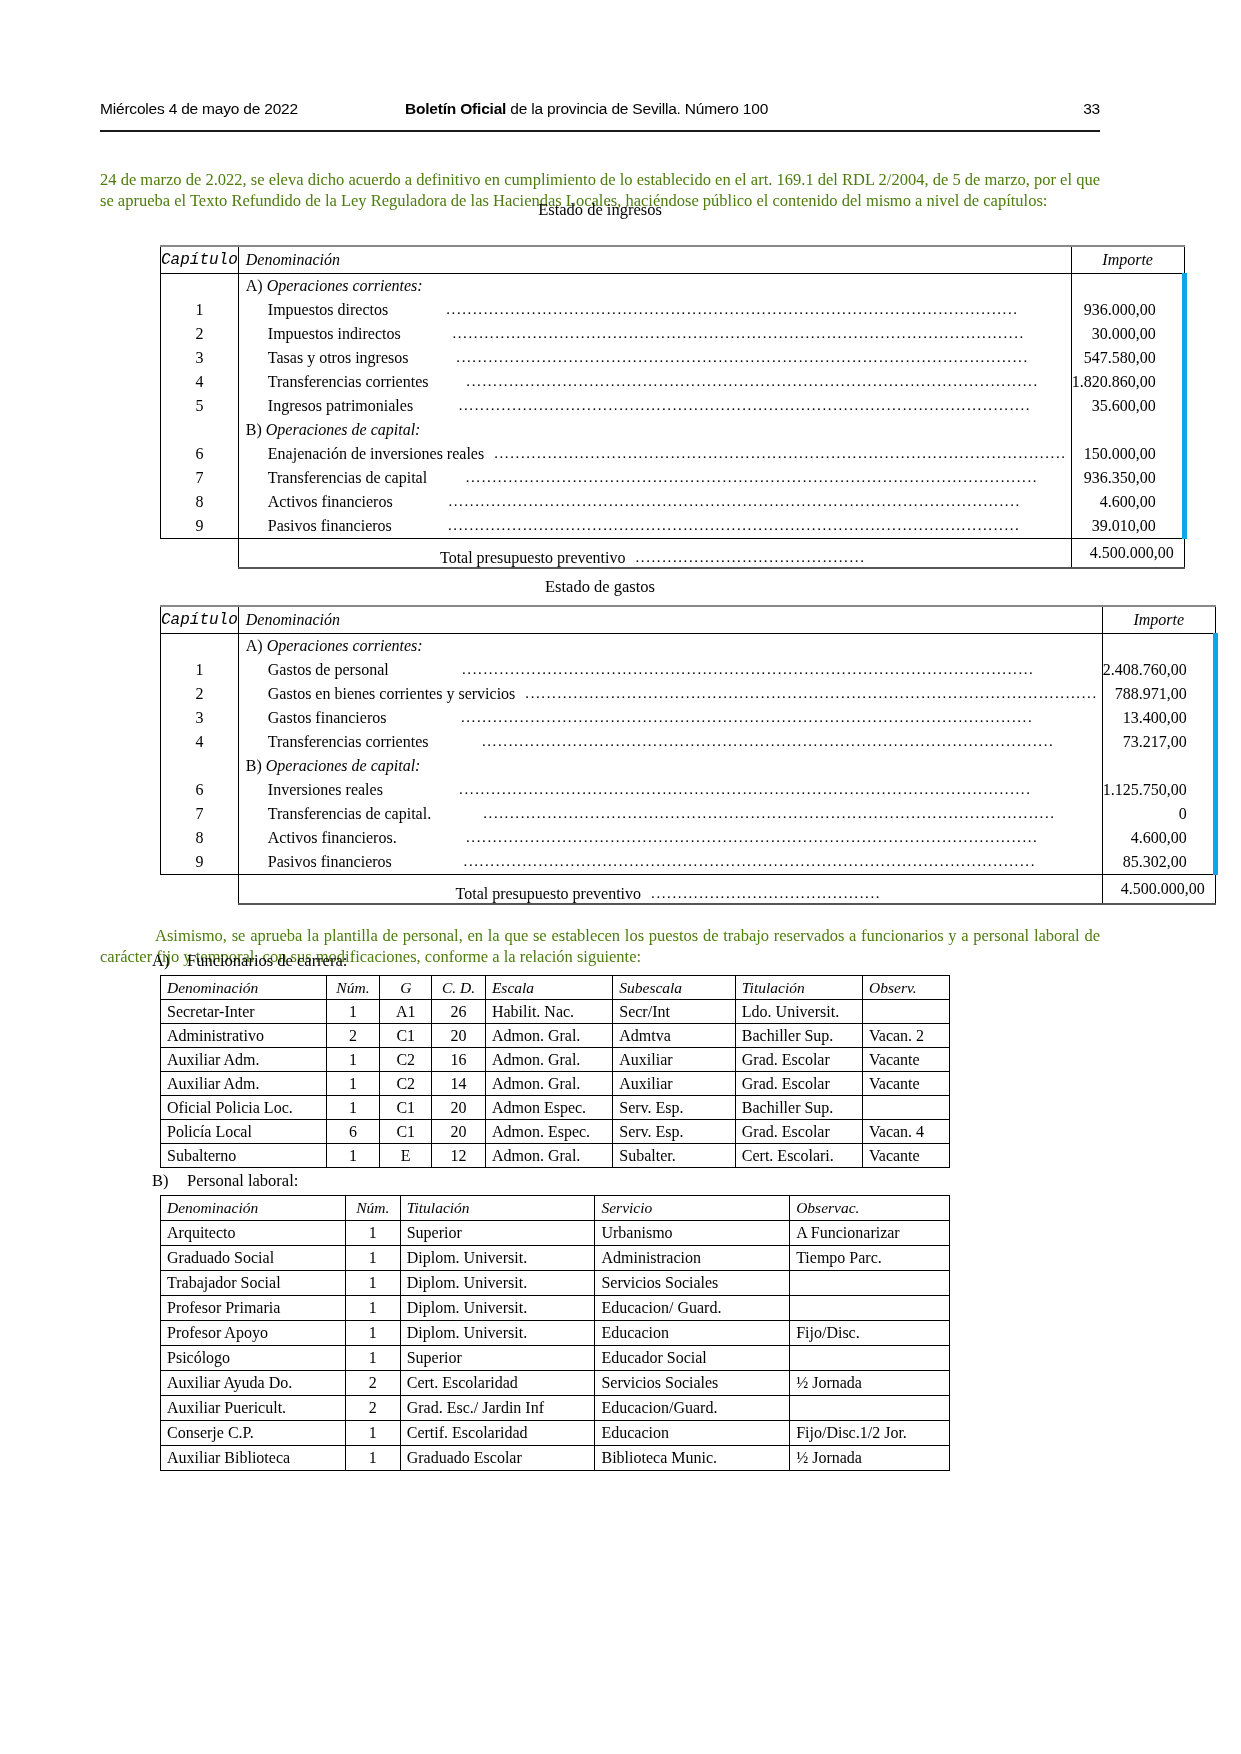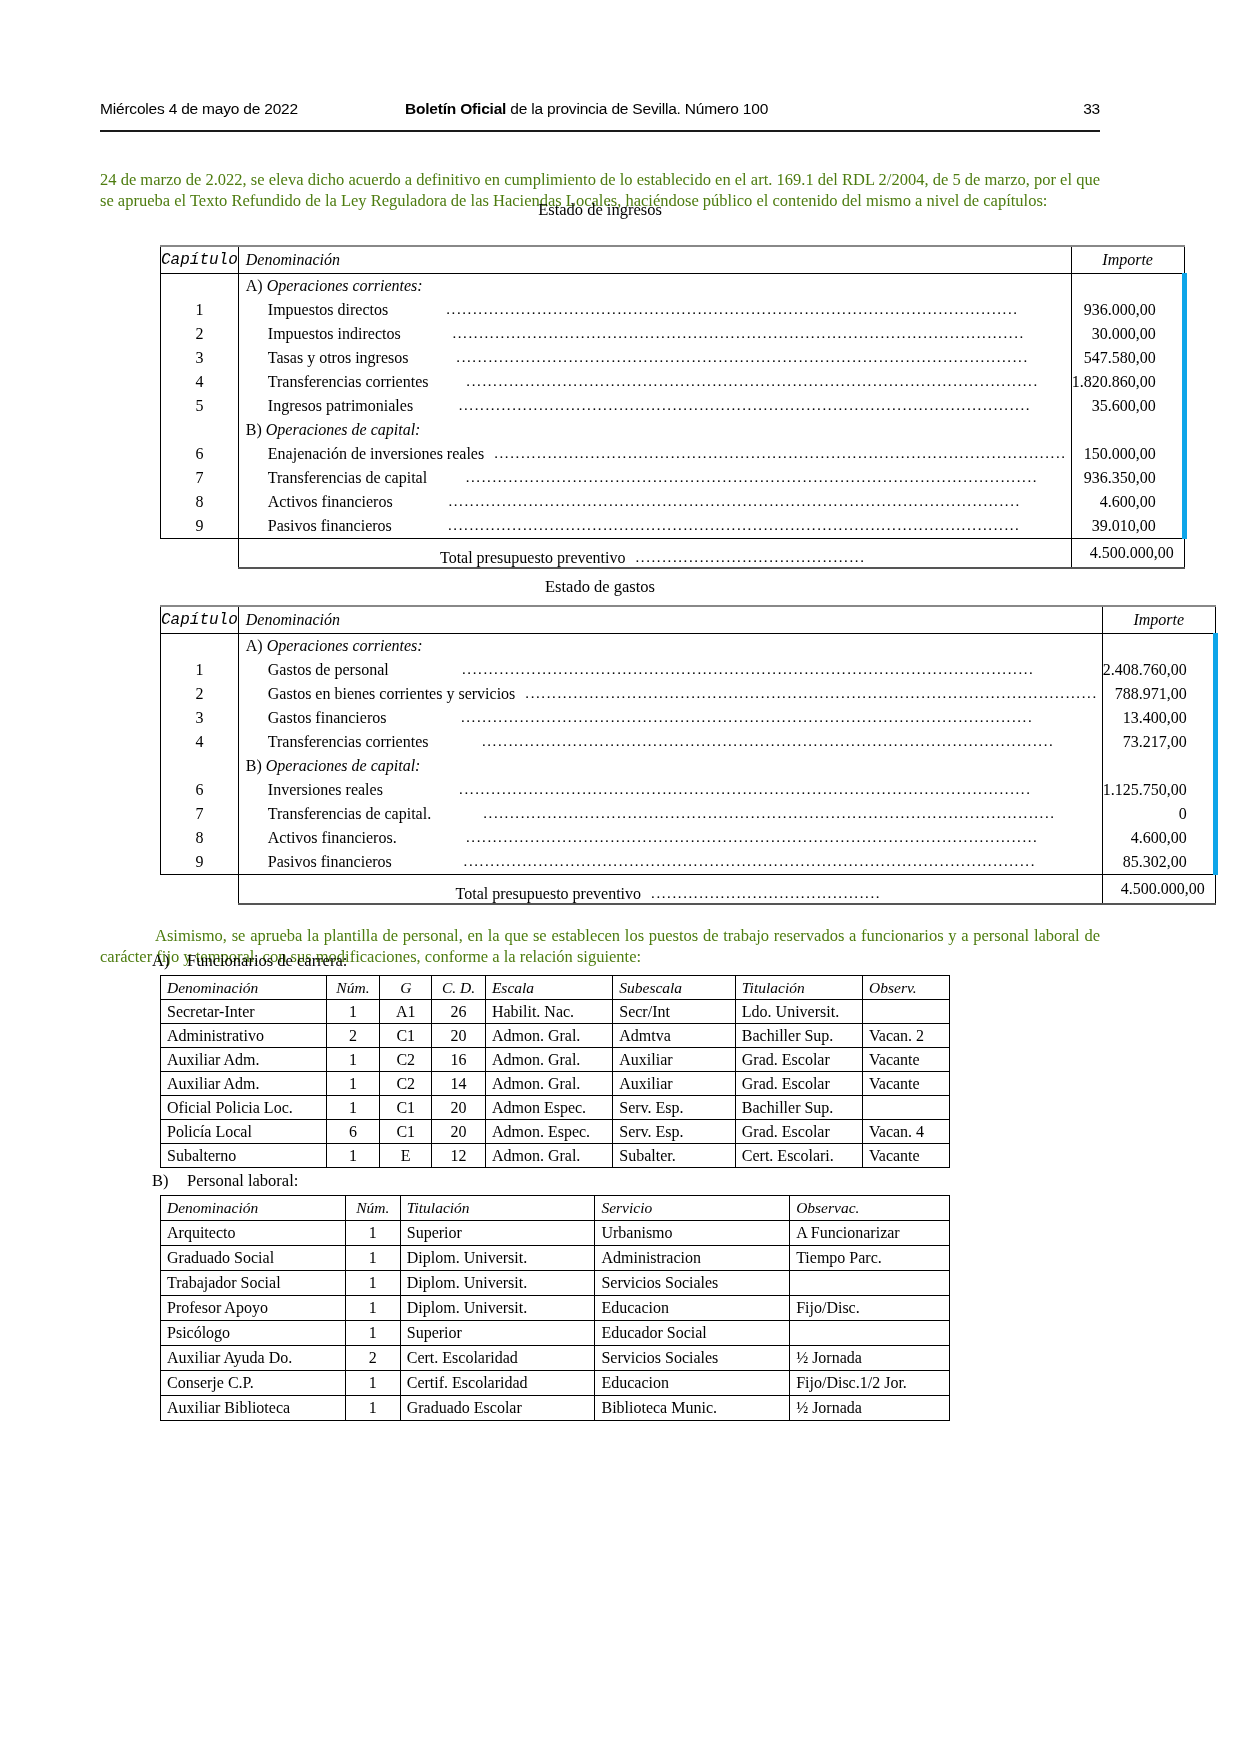--- a/index.html
+++ b/index.html
@@ -610,20 +610,27 @@
           <td>Tiempo Parc.</td>
         </tr>
         <tr>
           <td>Trabajador Social</td>
           <td class="ctr">1</td>
           <td>Diplom. Universit.</td>
           <td>Servicios Sociales</td>
           <td></td>
         </tr>
         <tr>
+          <td>Profesor Primaria</td>
+          <td class="ctr">1</td>
+          <td>Diplom. Universit.</td>
+          <td>Educacion/ Guard.</td>
+          <td></td>
+        </tr>
+        <tr>
           <td>Profesor Apoyo</td>
           <td class="ctr">1</td>
           <td>Diplom. Universit.</td>
           <td>Educacion</td>
           <td>Fijo/Disc.</td>
         </tr>
         <tr>
           <td>Psicólogo</td>
           <td class="ctr">1</td>
           <td>Superior</td>
@@ -631,20 +638,27 @@
           <td></td>
         </tr>
         <tr>
           <td>Auxiliar Ayuda Do.</td>
           <td class="ctr">2</td>
           <td>Cert. Escolaridad</td>
           <td>Servicios Sociales</td>
           <td>½ Jornada</td>
         </tr>
         <tr>
+          <td>Auxiliar Puericult.</td>
+          <td class="ctr">2</td>
+          <td>Grad. Esc./ Jardin Inf</td>
+          <td>Educacion/Guard.</td>
+          <td></td>
+        </tr>
+        <tr>
           <td>Conserje C.P.</td>
           <td class="ctr">1</td>
           <td>Certif. Escolaridad</td>
           <td>Educacion</td>
           <td>Fijo/Disc.1/2 Jor.</td>
         </tr>
         <tr>
           <td>Auxiliar Biblioteca</td>
           <td class="ctr">1</td>
           <td>Graduado Escolar</td>

